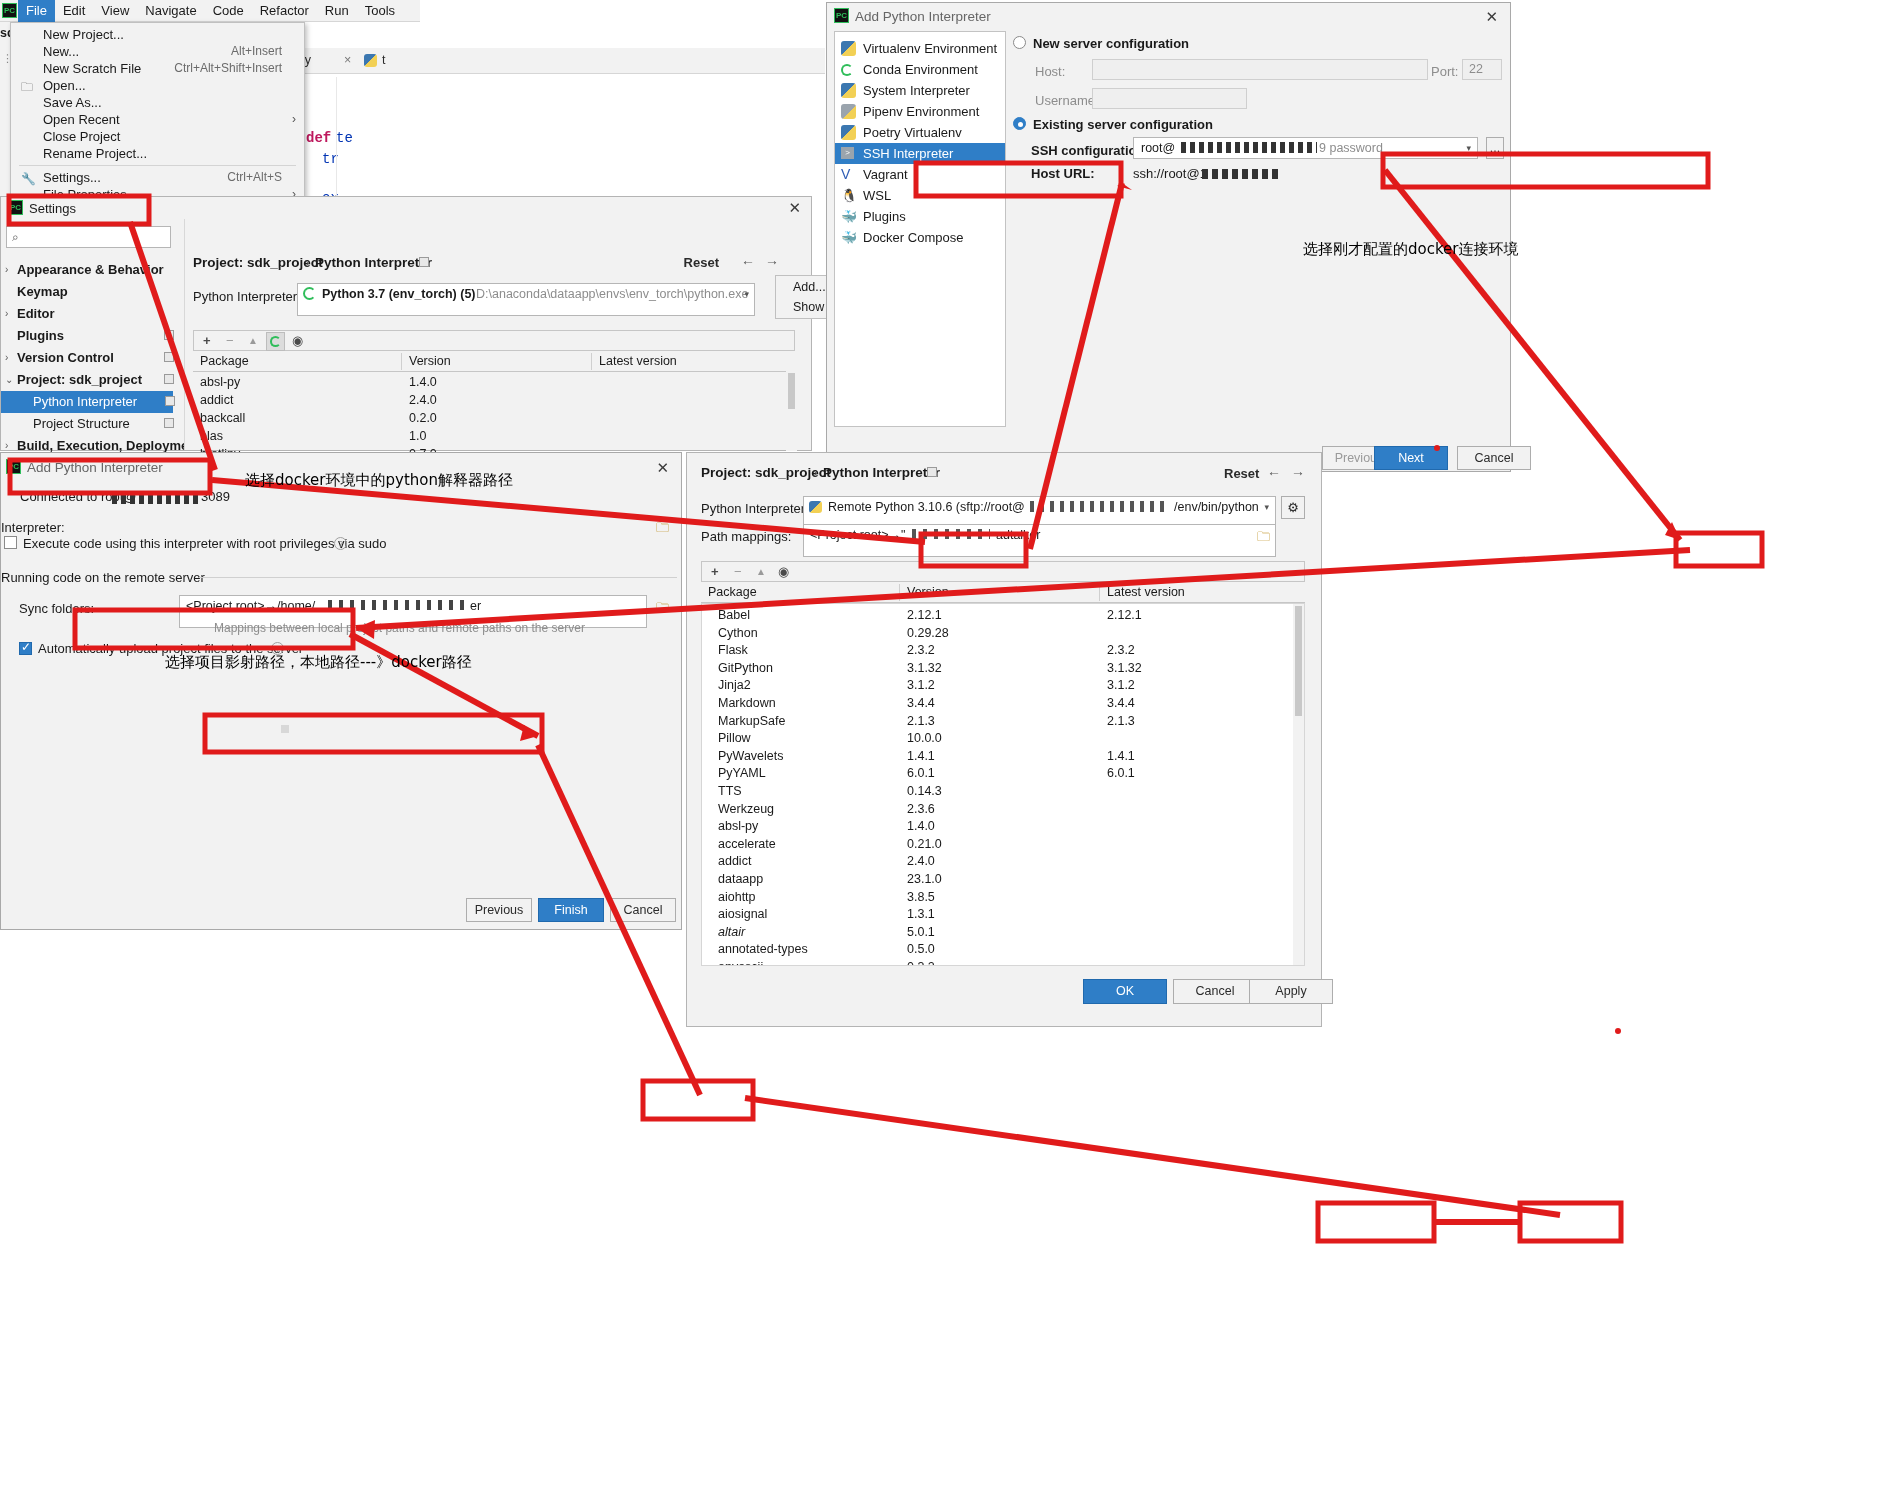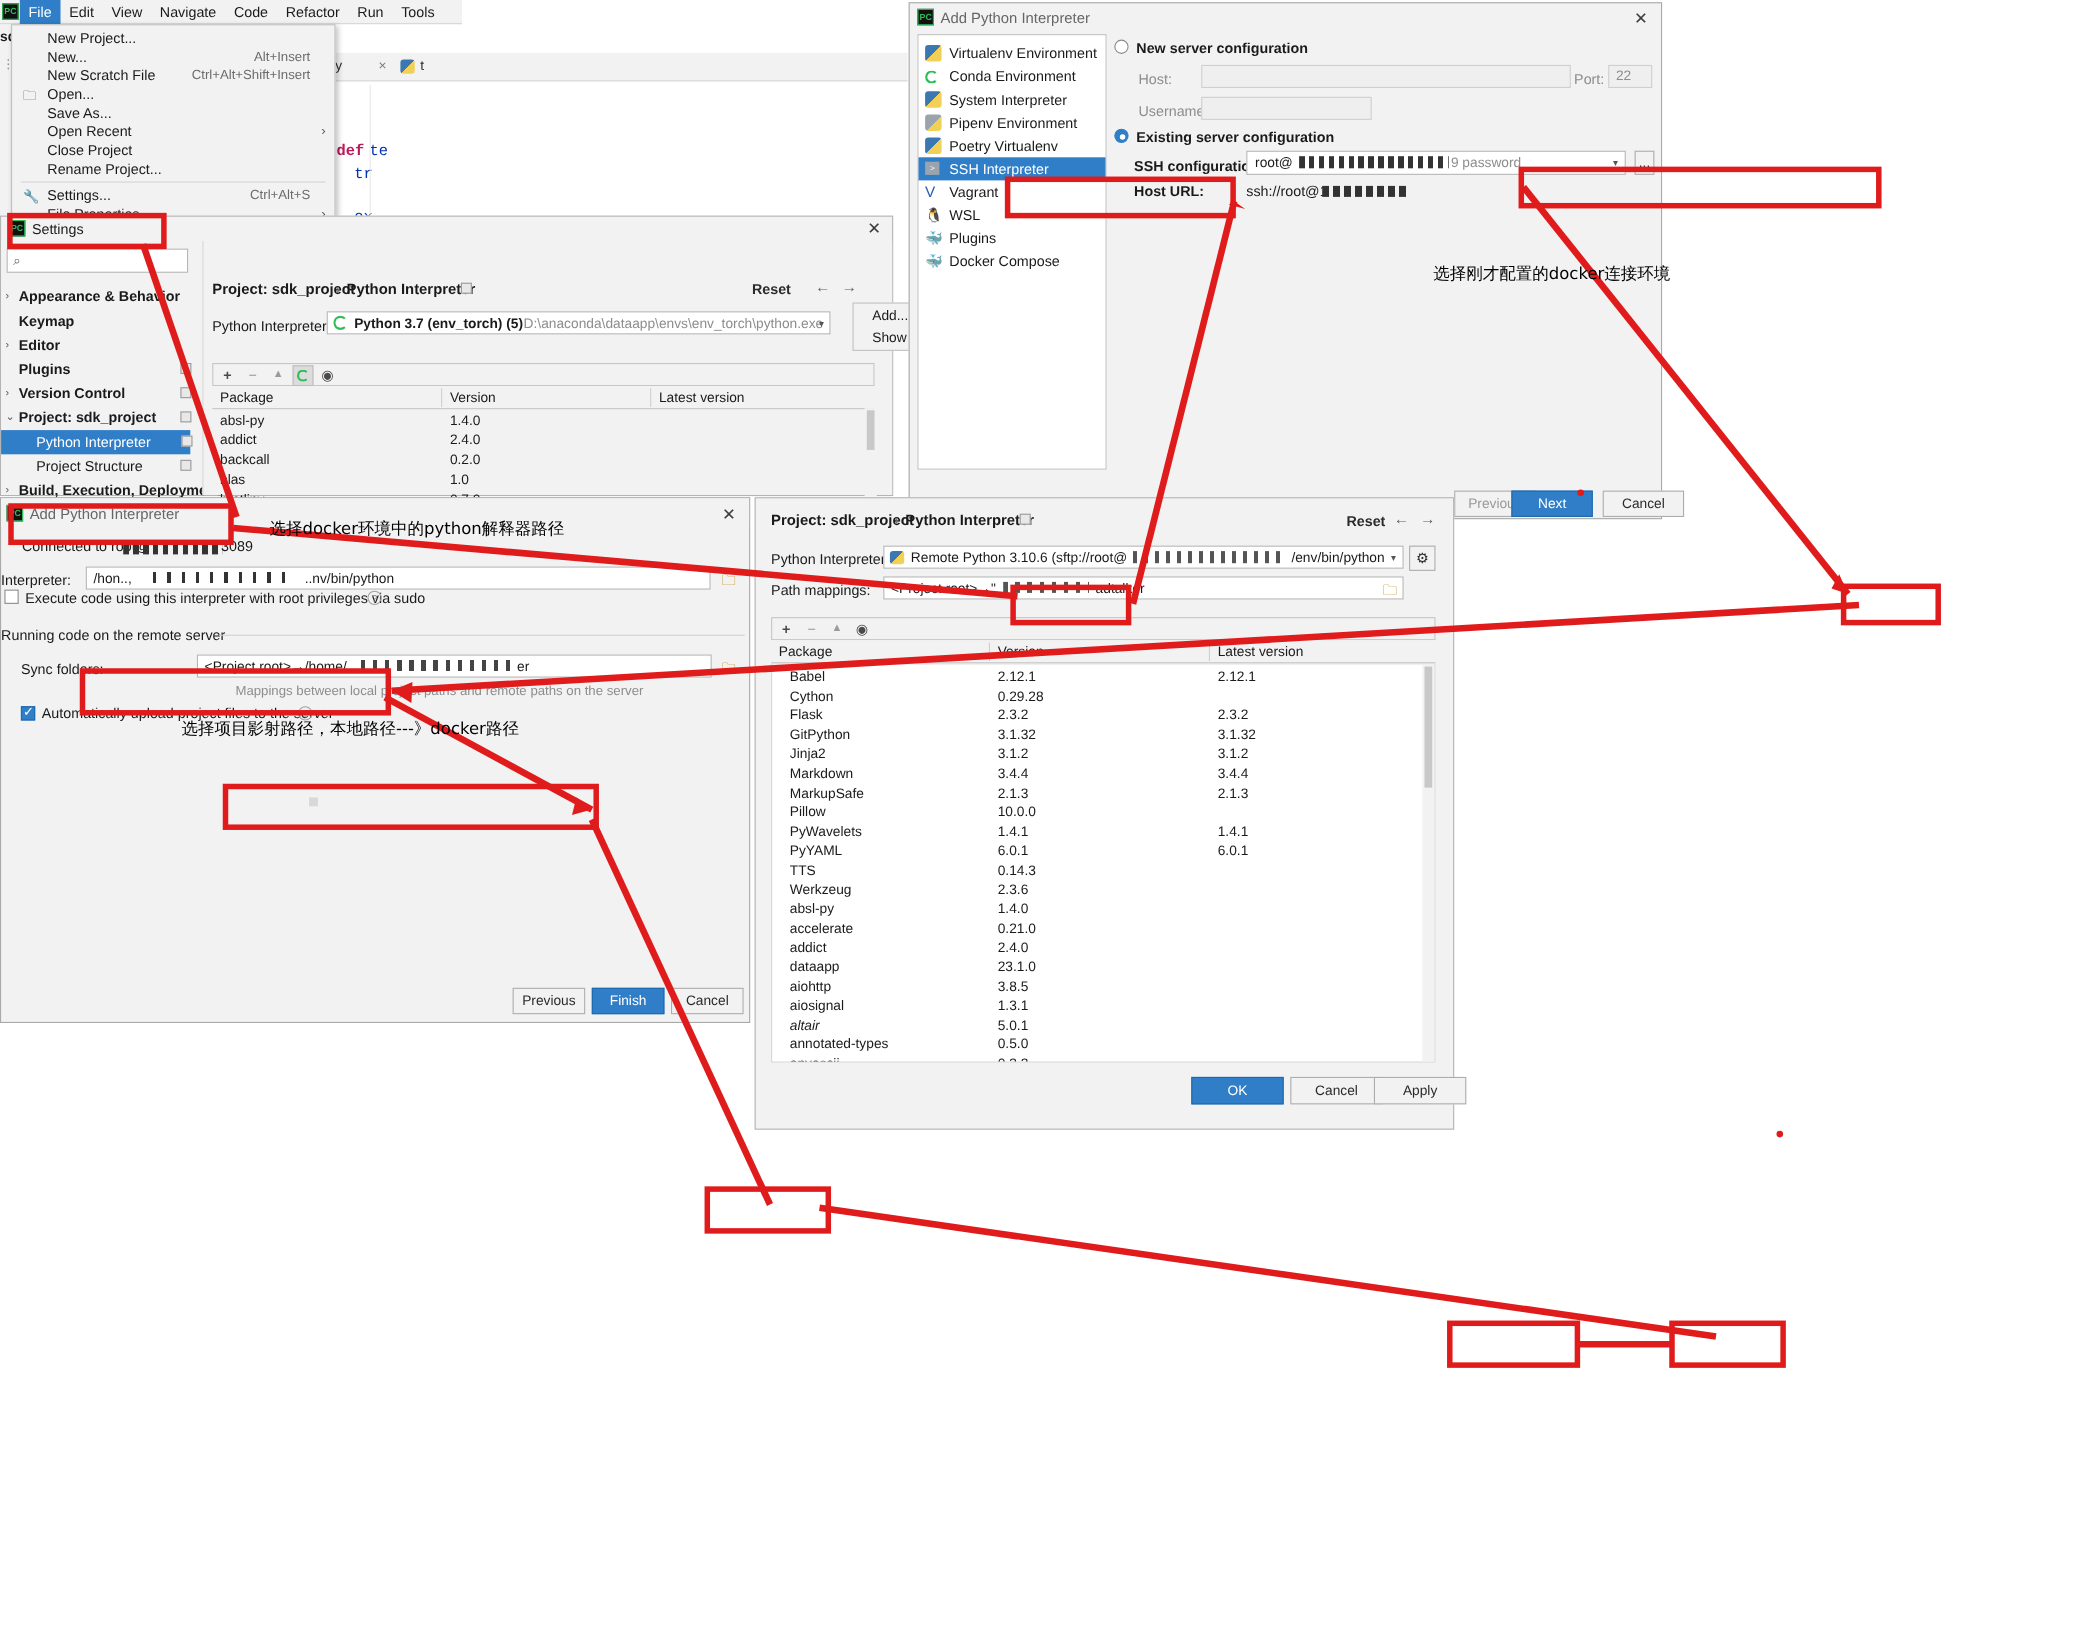--- a/index.html
+++ b/index.html
@@ -45,21 +45,21 @@
   #searchbox { position:absolute; left:5px; top:7px; width:165px; height:22px; background:#fff; border:1px solid #b6b6b6; }
   #searchbox .mag { position:absolute; left:5px; top:3px; font-size:12px; color:#666; }
   .tree-item { position:absolute; left:0; width:180px; height:22px; line-height:22px; font-size:13px; font-weight:bold; color:#1a1a1a; padding-left:16px; white-space:nowrap; }
   .tree-item .tw { position:absolute; left:4px; top:0; font-size:10px; color:#5a5a5a; font-weight:normal; }
   .tree-item .bx { position:absolute; right:7px; top:5px; width:10px; height:10px; border:1px solid #9a9a9a; background:#e8e8e8; }
   .tree-item.child { padding-left:32px; font-weight:normal; }
   .tree-item.selected { background:#2f7ec7; color:#ffffff; width:172px; }
   #settings .rightpane { position:absolute; left:183px; top:0; right:0; bottom:0; background:#f2f2f2; border-left:1px solid #d8d8d8; }
   .bc { position:absolute; font-size:13.5px; font-weight:bold; }
   .lbl { position:absolute; font-size:13px; }
-  .field { position:absolute; background:#fff; border:1px solid #b6b6b6; height:21px; }
+  .field { position:absolute; background:#fff; border:1px solid #b6b6b6; height:33px; }
   .pkg-toolbar { position:absolute; background:#f2f2f2; border:1px solid #c6c6c6; height:21px; }
   .pkg-toolbar span { position:absolute; font-size:13px; color:#4a4a4a; top:2px; }
   .tblhead { position:absolute; background:#f2f2f2; border-bottom:1px solid #c6c6c6; height:21px; font-size:12.5px; }
   .tblhead .c { position:absolute; top:3px; }
   .tblhead .vsep { position:absolute; top:2px; width:1px; height:17px; background:#cfcfcf; }
   .prow { position:absolute; font-size:12.5px; height:17px; }
   .prow .p { position:absolute; left:0; }
   .prow .v { position:absolute; }
   .scrollbar { position:absolute; background:#f2f2f2; width:11px; }
   .scrollbar i { position:absolute; left:2px; width:7px; background:#c8c8c8; display:block; }
@@ -392,25 +392,20 @@
     <div class="pcicon">PC</div>
     <div class="title">Add Python Interpreter</div>
     <div class="xbtn">✕</div>
   </div>
 
   <span class="lbl" style="left:0px; top:36px;margin-left:19px;">Connected to root@</span>
   <span class="abs" style="left:111px; top:42px; width:90px; height:9px; background:repeating-linear-gradient(90deg,#333 0 5px,transparent 5px 9px);"></span>
   <span class="lbl" style="left:200px; top:36px;">3089</span>
 
   <span class="lbl" style="left:0px; top:67px;">Interpreter:</span>
-  <div class="field abs" style="left:77px; top:62px; width:568px;">
-    <span class="abs" style="left:6px; top:3px; font-size:12.5px;">/hon..,</span>
-    <span class="abs" style="left:60px; top:4px; width:130px; height:10px; background:repeating-linear-gradient(90deg,#333 0 3px,transparent 3px 13px);"></span>
-    <span class="abs" style="left:198px; top:3px; font-size:12.5px;">..nv/bin/python</span>
-  </div>
   <span class="folderico" style="left:655px; top:65px;">🗀</span>
 
   <span class="chk abs" style="left:3px; top:534px; top:83px;"></span>
   <span class="lbl" style="left:22px; top:83px;">Execute code using this interpreter with root privileges via sudo</span>
   <span class="helpq" style="left:333px; top:84px;">?</span>
 
   <span class="lbl" style="left:0px; top:117px;">Running code on the remote server</span>
   <span class="grpline" style="left:198px; top:124px; width:478px;"></span>
 
   <span class="lbl" style="left:18px; top:148px;">Sync folders:</span>

